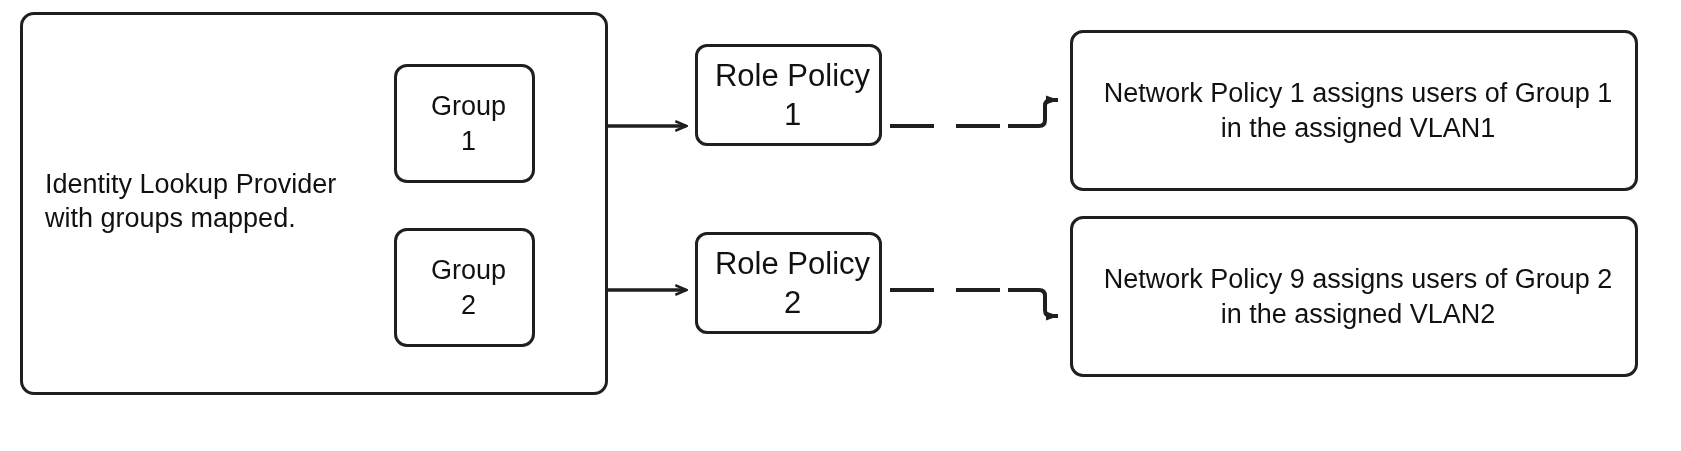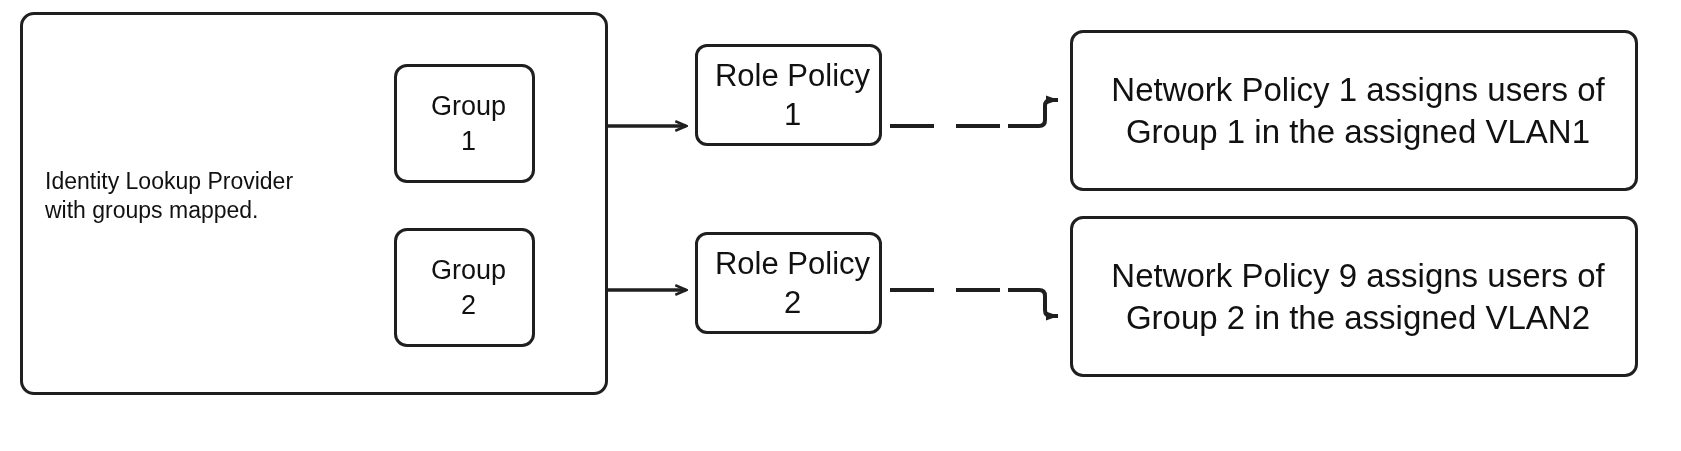--- a/index.html
+++ b/index.html
@@ -53,21 +53,21 @@
     height: 383px;
     border-radius: 14px;
     border-width: 3px;
     display: block;
   }
   #provider-label {
     position: absolute;
     left: 22px;
     top: 152px;
     width: 350px;
-    font-size: 23px;
+    font-size: 27px;
     line-height: 1.27;
     text-align: left;
     color: #111111;
     white-space: pre-line;
   }
 
   
   .group-node {
     width: 141px;
     height: 119px;
@@ -85,21 +85,21 @@
     font-size: 31px;
   }
   #role-policy-1-node { left: 695px; top: 44px; }
   #role-policy-2-node { left: 695px; top: 232px; }
 
   
   .network-node {
     width: 568px;
     height: 161px;
     border-radius: 13px;
-    font-size: 33px;
+    font-size: 27px;
     padding: 0 22px;
   }
   #network-policy-1-node { left: 1070px; top: 30px; }
   #network-policy-2-node { left: 1070px; top: 216px; }
 </style>
 </head>
 <body>
 
 <div id="diagram-canvas">
 

